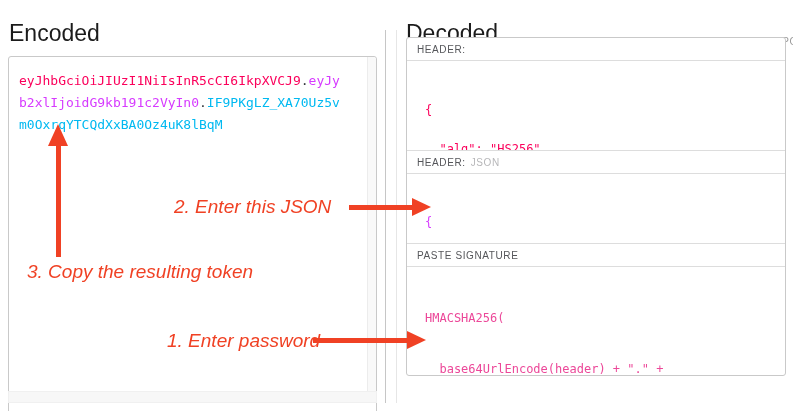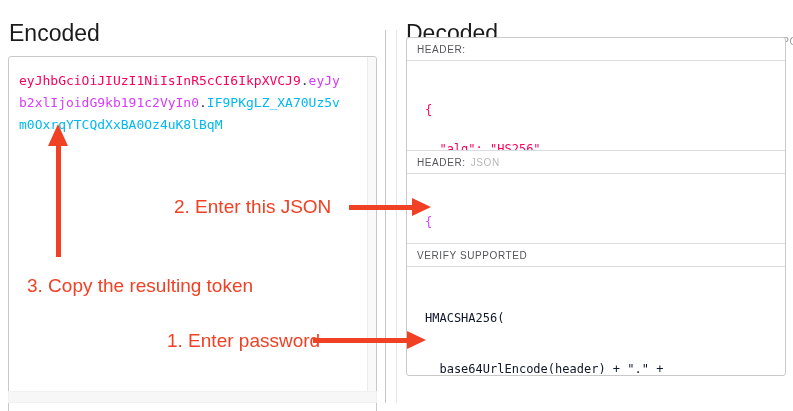--- a/index.html
+++ b/index.html
@@ -54,24 +54,24 @@
     font-size: 10px; letter-spacing: 0.6px;
   }
   .sec-title .lbl { color: #55565a; }
   .sec-title .sub { color: #b7b7b9; }
   .sec-content {
     font-family: "DejaVu Sans Mono", monospace; font-size: 12px;
     white-space: pre; border-bottom: 1px solid #dddddd; overflow: hidden;
   }
   .c-header  { flex: 0 0 90px; padding: 17px 0 0 18px; line-height: 13px; color: #fb015b; }
   .c-payload { flex: 0 0 70px; padding: 13px 0 0 18px; line-height: 14px; color: #d63aff; }
-  .c-sig     { flex: 1 1 auto; padding: 9px 0 0 18px;  line-height: 17px; color: #0f172a; border-bottom: none; }
+  .c-sig     { flex: 1 1 auto; padding: 9px 0 0 18px;  line-height: 17px; color: #ec4899; border-bottom: none; }
 
   
-  .ann { position: absolute; color: #f04124; font-size: 19px; z-index: 10; white-space: nowrap; }
+  .ann { position: absolute; color: #f04124; font-size: 19px; z-index: 10; white-space: nowrap; font-style: italic; }
   .shaft { position: absolute; background: #f04124; z-index: 10; }
   .head-right-tri {
     position: absolute; width: 0; height: 0; z-index: 10;
     border-top: 9px solid transparent; border-bottom: 9px solid transparent;
     border-left: 19px solid #f04124;
   }
   .head-up-tri {
     position: absolute; width: 0; height: 0; z-index: 10;
     border-left: 10px solid transparent; border-right: 10px solid transparent;
     border-bottom: 22px solid #f04124;
@@ -112,34 +112,34 @@
     <span class="lbl">HEADER:</span>
     <span class="sub">JSON</span>
   </div>
   <div class="sec-content c-payload">
     <div>{</div>
     
     
   </div>
 
   <div class="sec-title">
-    <span class="lbl">VERIFY SUPPORTED</span>
+    <span class="lbl">PASTE SIGNATURE</span>
   </div>
   <div class="sec-content c-sig">
     <div>HMACSHA256(</div>
     <div>  base64UrlEncode(header) + "." +</div>
     
     
     
   </div>
 </div>
 
 <div class="ann" style="left:174px; top:196px;">2. Enter this JSON</div>
 <div class="shaft" style="left:349px; top:205px; width:65px; height:5px;"></div>
 <div class="head-right-tri" style="left:412px; top:198px;"></div>
 
 <div class="head-up-tri" style="left:48px; top:124px;"></div>
 <div class="shaft" style="left:56px; top:145px; width:5px; height:112px;"></div>
-<div class="ann" style="left:27px; top:275px;">3. Copy the resulting token</div>
+<div class="ann" style="left:27px; top:261px;">3. Copy the resulting token</div>
 
 <div class="ann" style="left:167px; top:330px;">1. Enter password</div>
 <div class="shaft" style="left:313px; top:338px; width:95px; height:5px;"></div>
 <div class="head-right-tri" style="left:407px; top:331px;"></div>
 
 </body></html>

